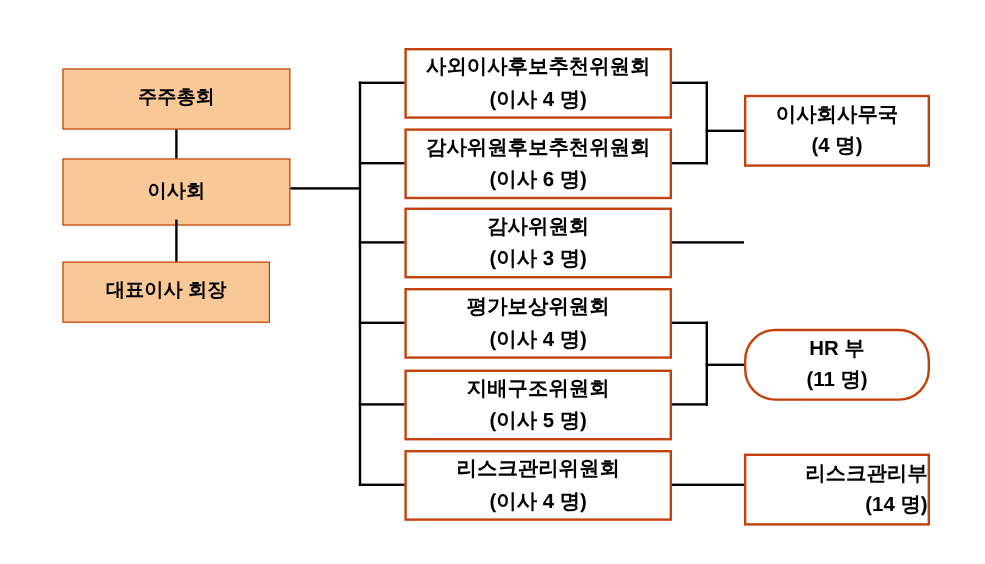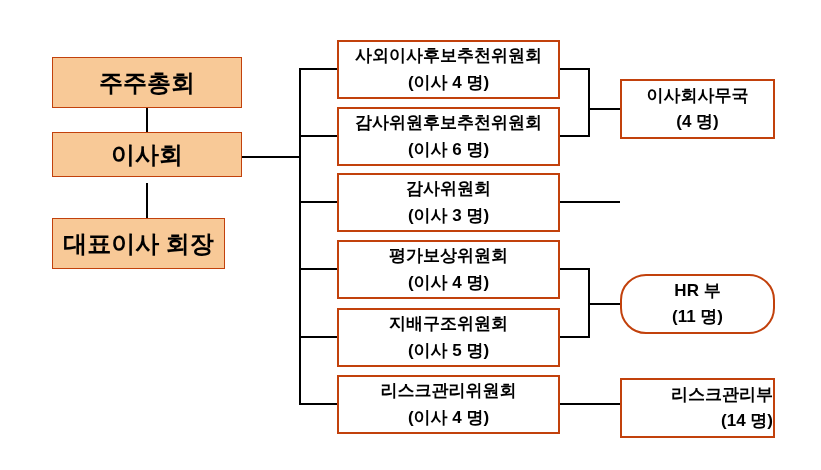--- a/index.html
+++ b/index.html
@@ -27,29 +27,29 @@
     text-align: center;
     color: #000000;
     font-weight: bold;
     font-size: 17px;
     line-height: 1.55;
     white-space: nowrap;
   }
   .box.orange {
     background: #F8C997;
     border-width: 1.5px;
-    font-size: 24px;
+    font-size: 16px;
   }
   .line {
     position: absolute;
     background: #000000;
   }
   
   .gov0 { left: 52px;  top: 57px;  width: 190px; height: 51px; }
-  .gov1 { left: 52px;  top: 132px; width: 190px; height: 45px; }
+  .gov1 { left: 52px;  top: 132px; width: 190px; height: 56px; }
   .gov2 { left: 52px;  top: 218px; width: 173px; height: 51px; }
   
   .com  { left: 337px; width: 223px; height: 59px; }
   .com0 { top: 40px; }
   .com1 { top: 107px; text-align: center; }
   .com2 { top: 173px; text-align: right; }
   .com3 { top: 240px; }
   .com4 { top: 308px; }
   .com5 { top: 375px; }
   

